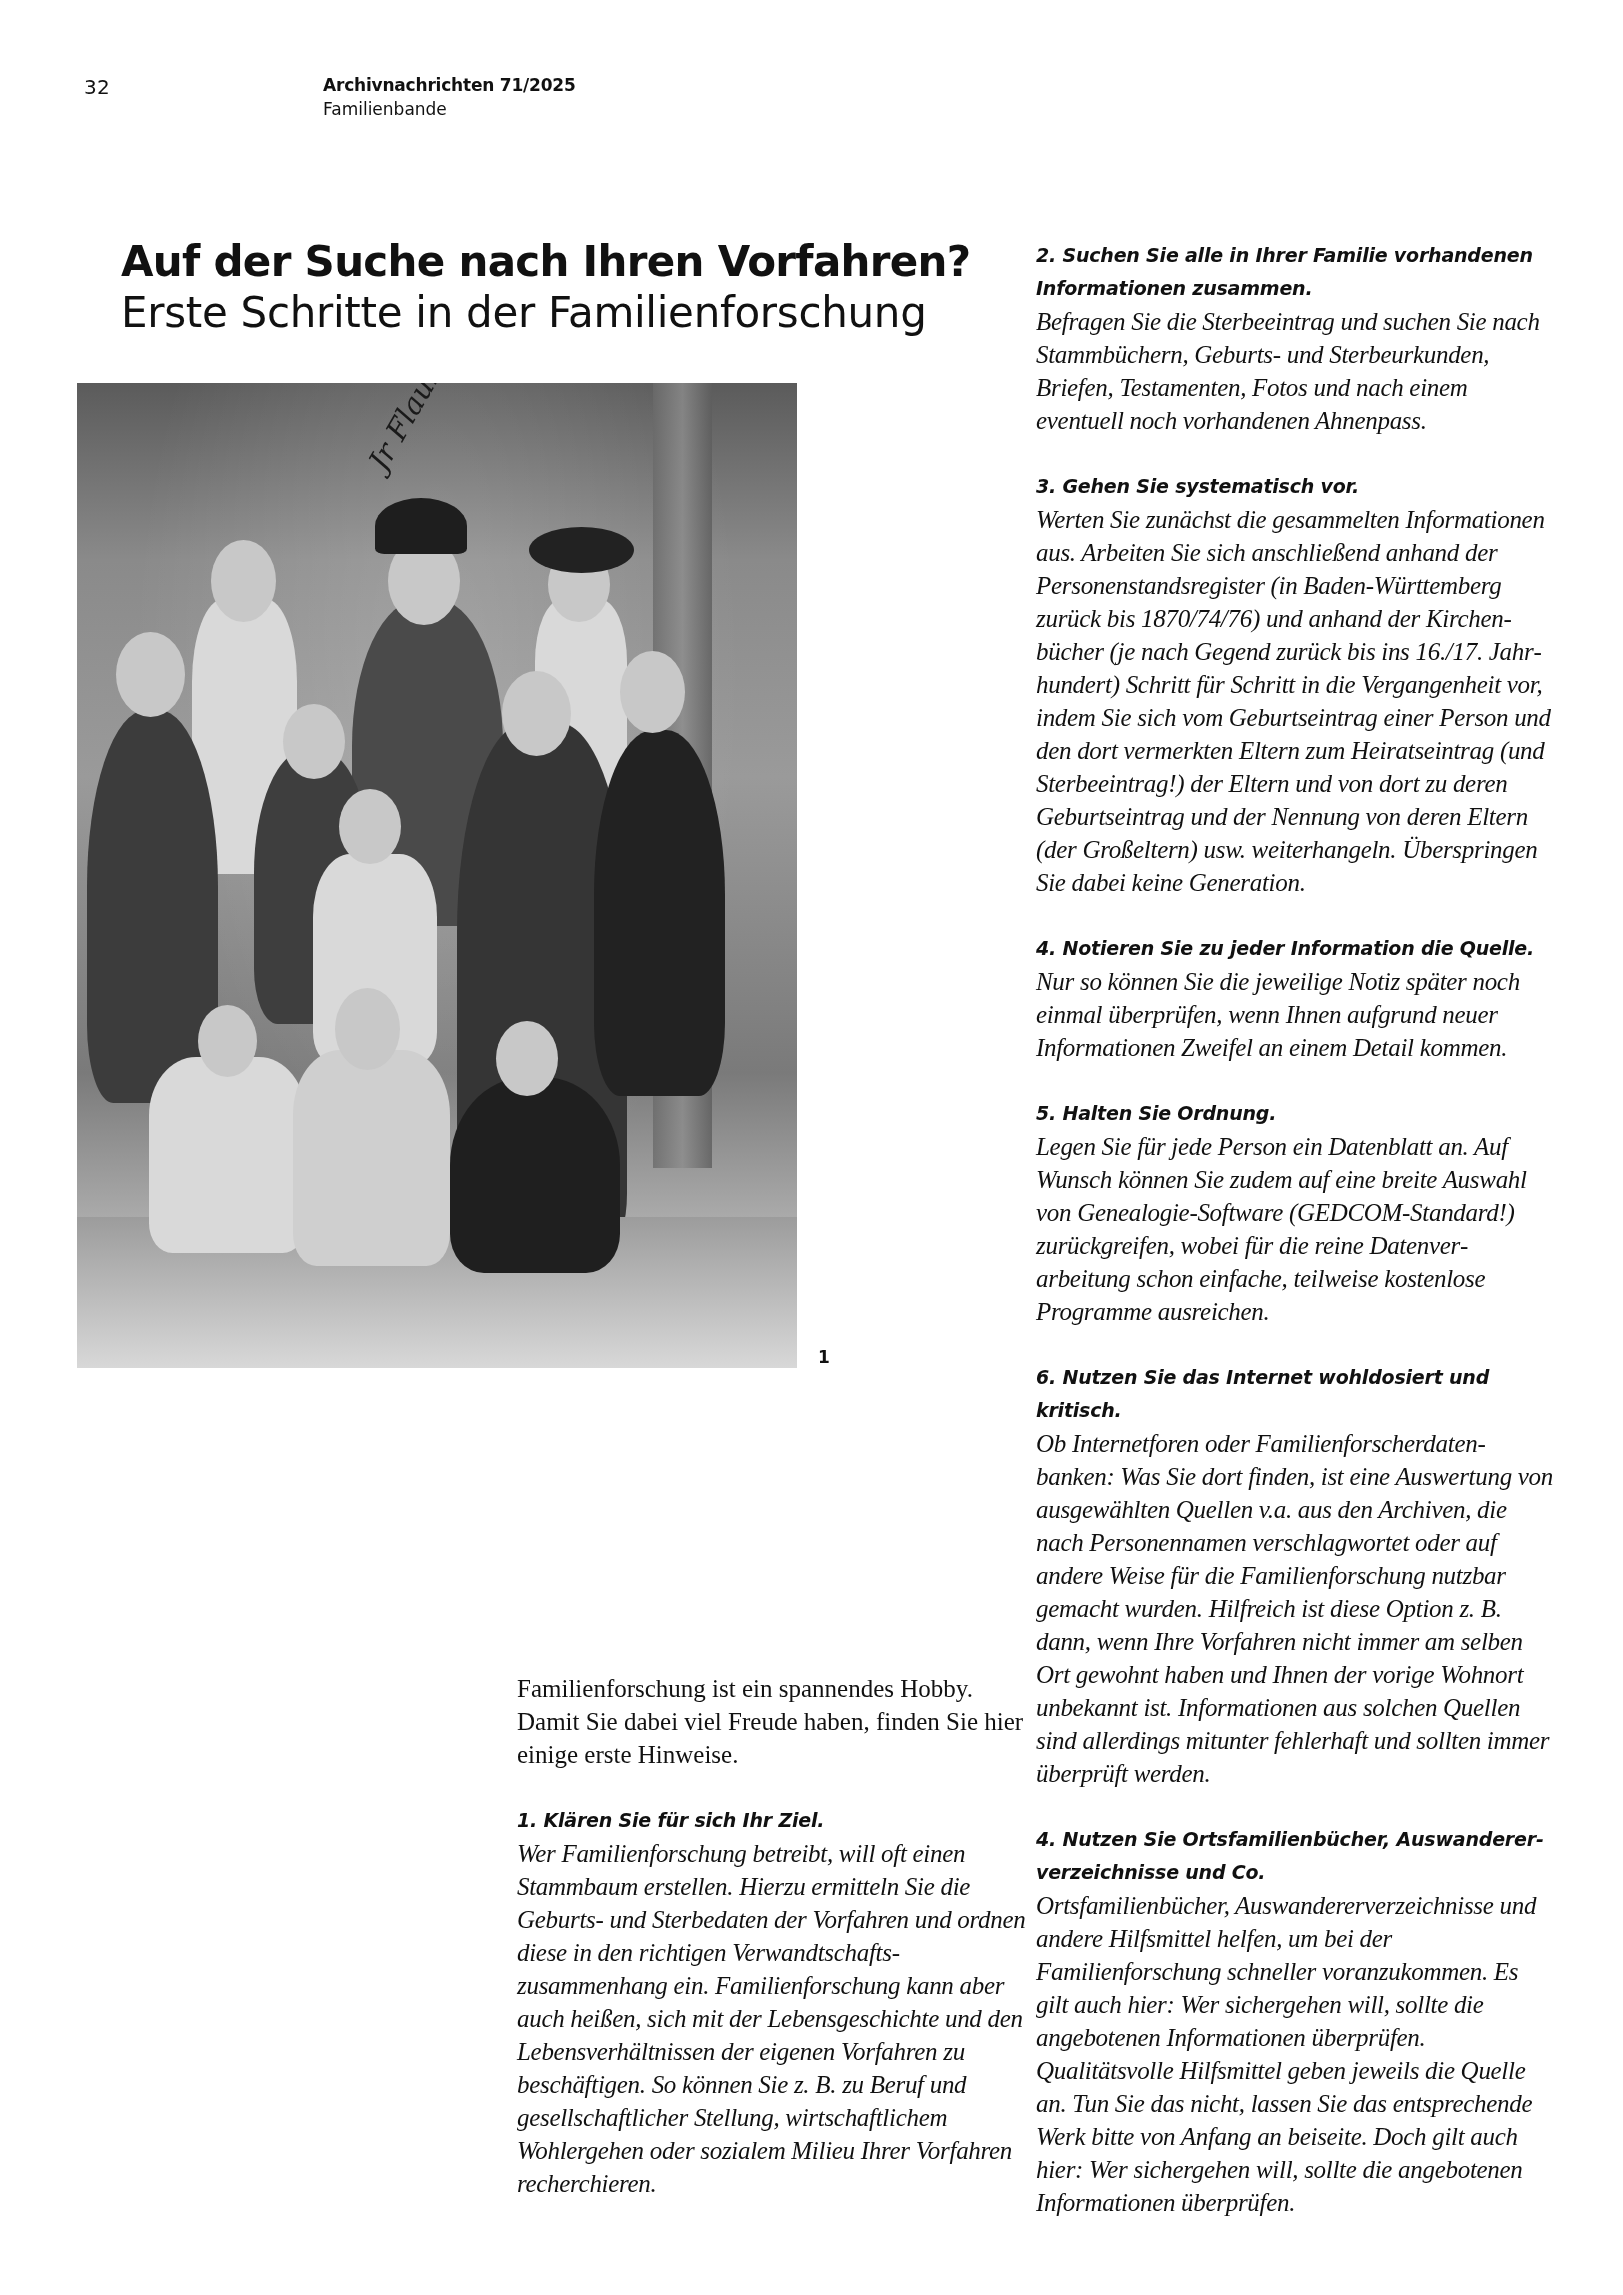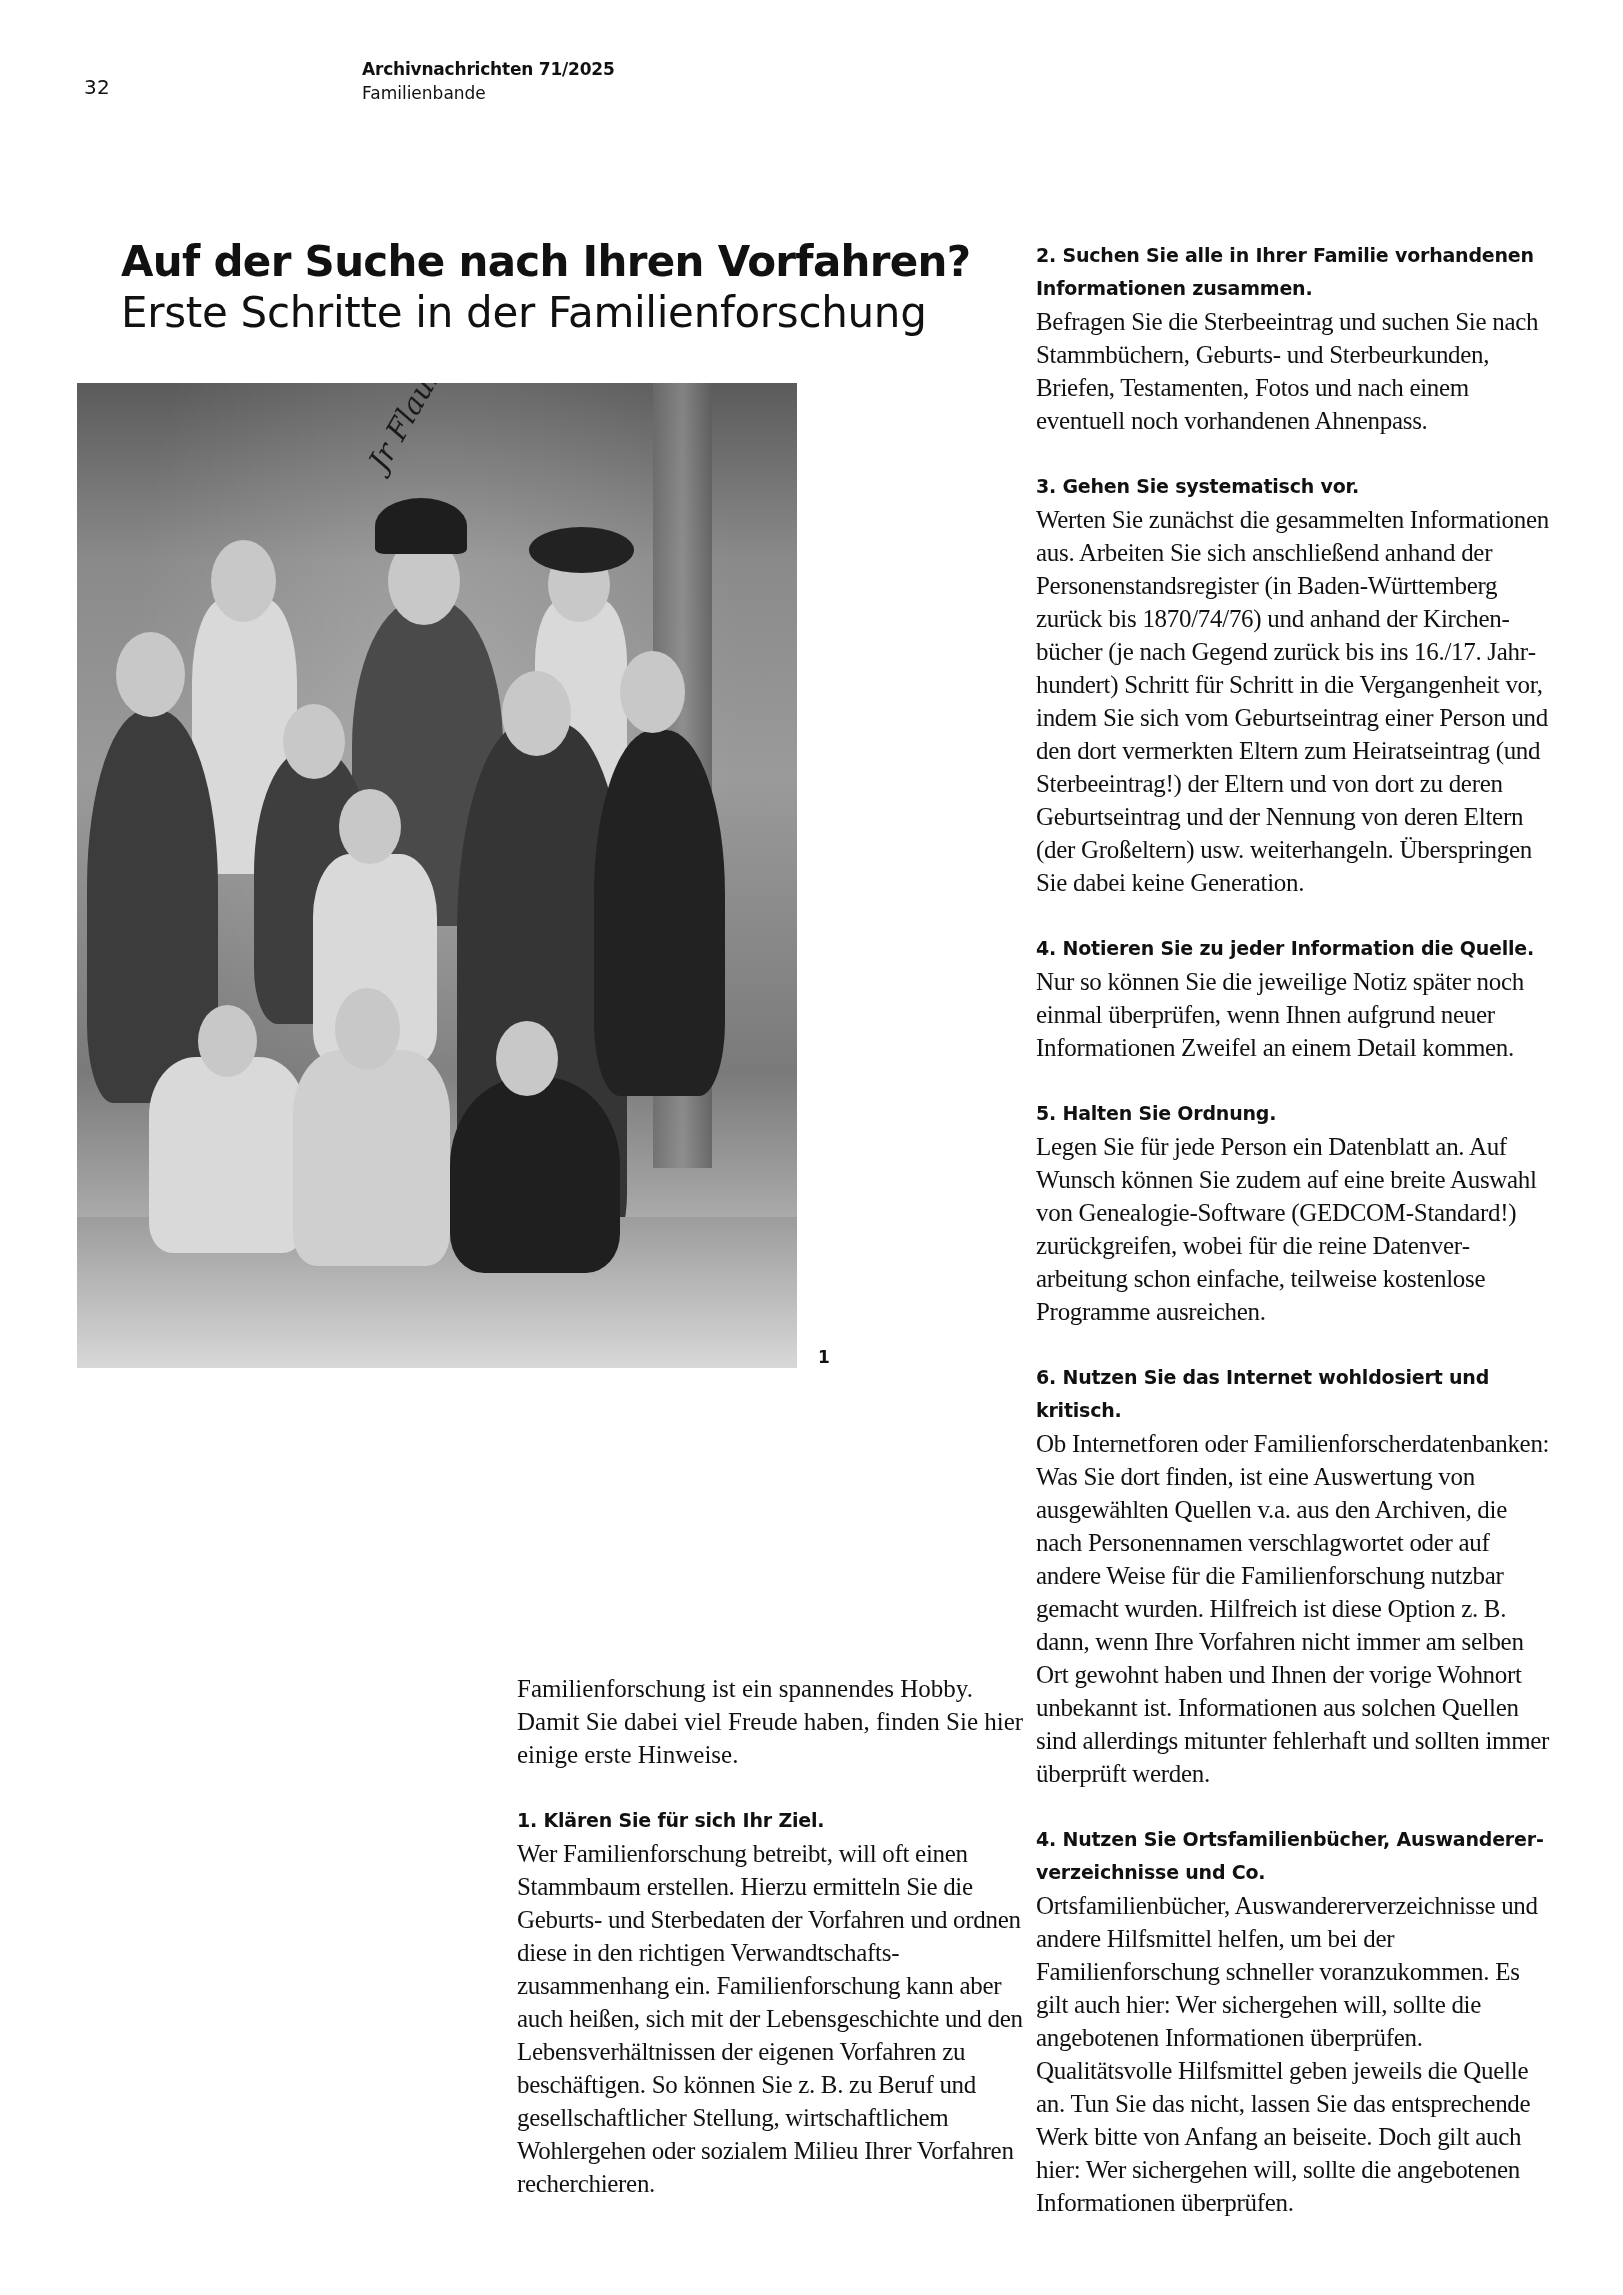--- a/index.html
+++ b/index.html
@@ -17,24 +17,23 @@
 
     
     .page-number {
       position: absolute;
       left: 84px; top: 75px;
       font-size: 20px;
       letter-spacing: 0.3px;
     }
     .running-head {
       position: absolute;
-      left: 323px; top: 58px;
+      left: 323px; top: 74px;
       font-size: 17px;
       line-height: 23.6px;
-      margin-left: 39px;
     }
     .running-head .mag { font-weight: bold; letter-spacing: -0.2px; }
     .running-head .sec { font-weight: normal; }
 
     
     .title-block {
       position: absolute;
       left: 92px; top: 236px;
       width: 916px;
       margin-left: 29px;
@@ -108,21 +107,21 @@
       width: 517px;
     }
     .col-left { left: 517px; top: 1672px; }
     .col-right { left: 1036px; top: 239px; }
 
     .lead {
       font-size: 25px;
       line-height: 33px;
       margin-bottom: 33px;
     }
-    .section { margin-bottom: 33px; }
+    .section { margin-bottom: 33px; font-style: italic; }
     .section-heading {
       font-weight: bold;
       font-size: 19px;
       line-height: 33px;
       letter-spacing: -0.2px;
     }
     .section-body {
       font-size: 25px;
       line-height: 33px;
       letter-spacing: -0.3px;

